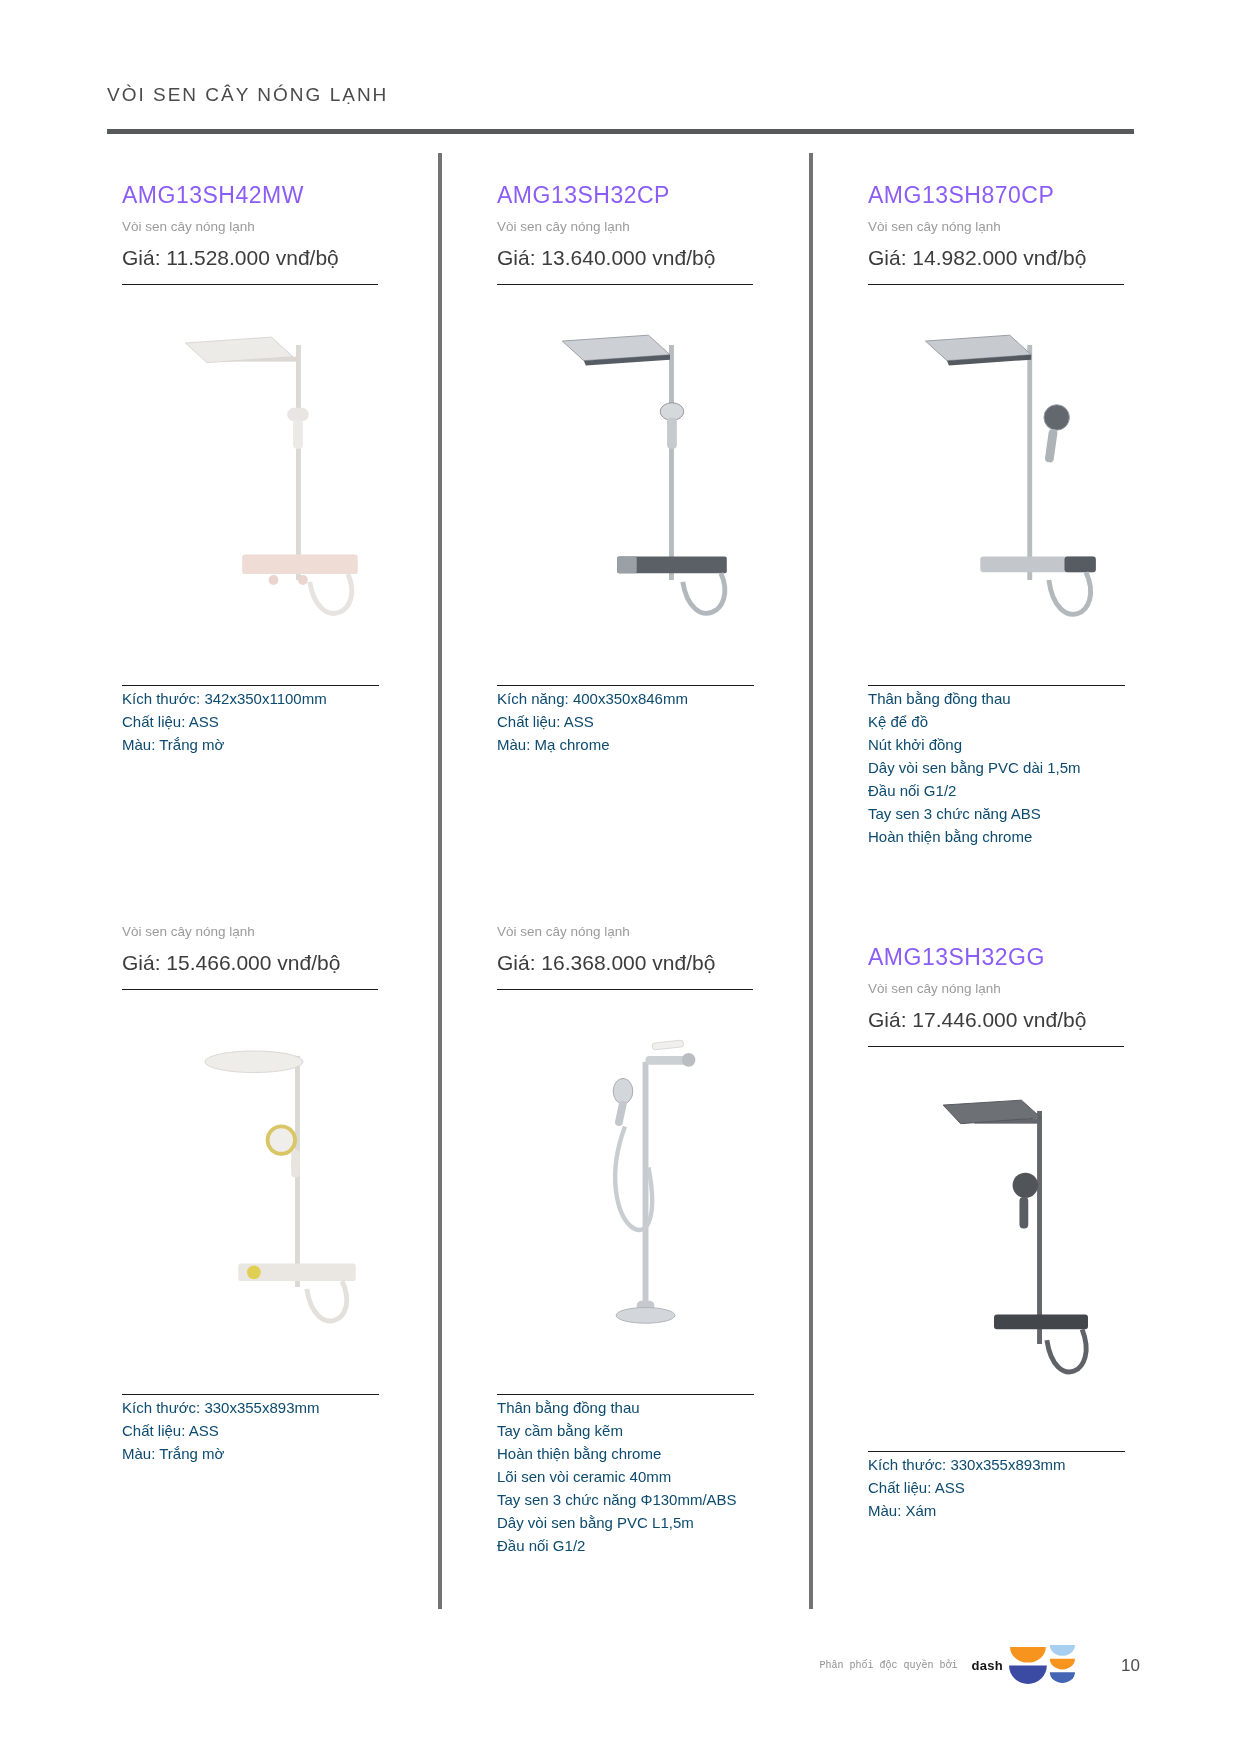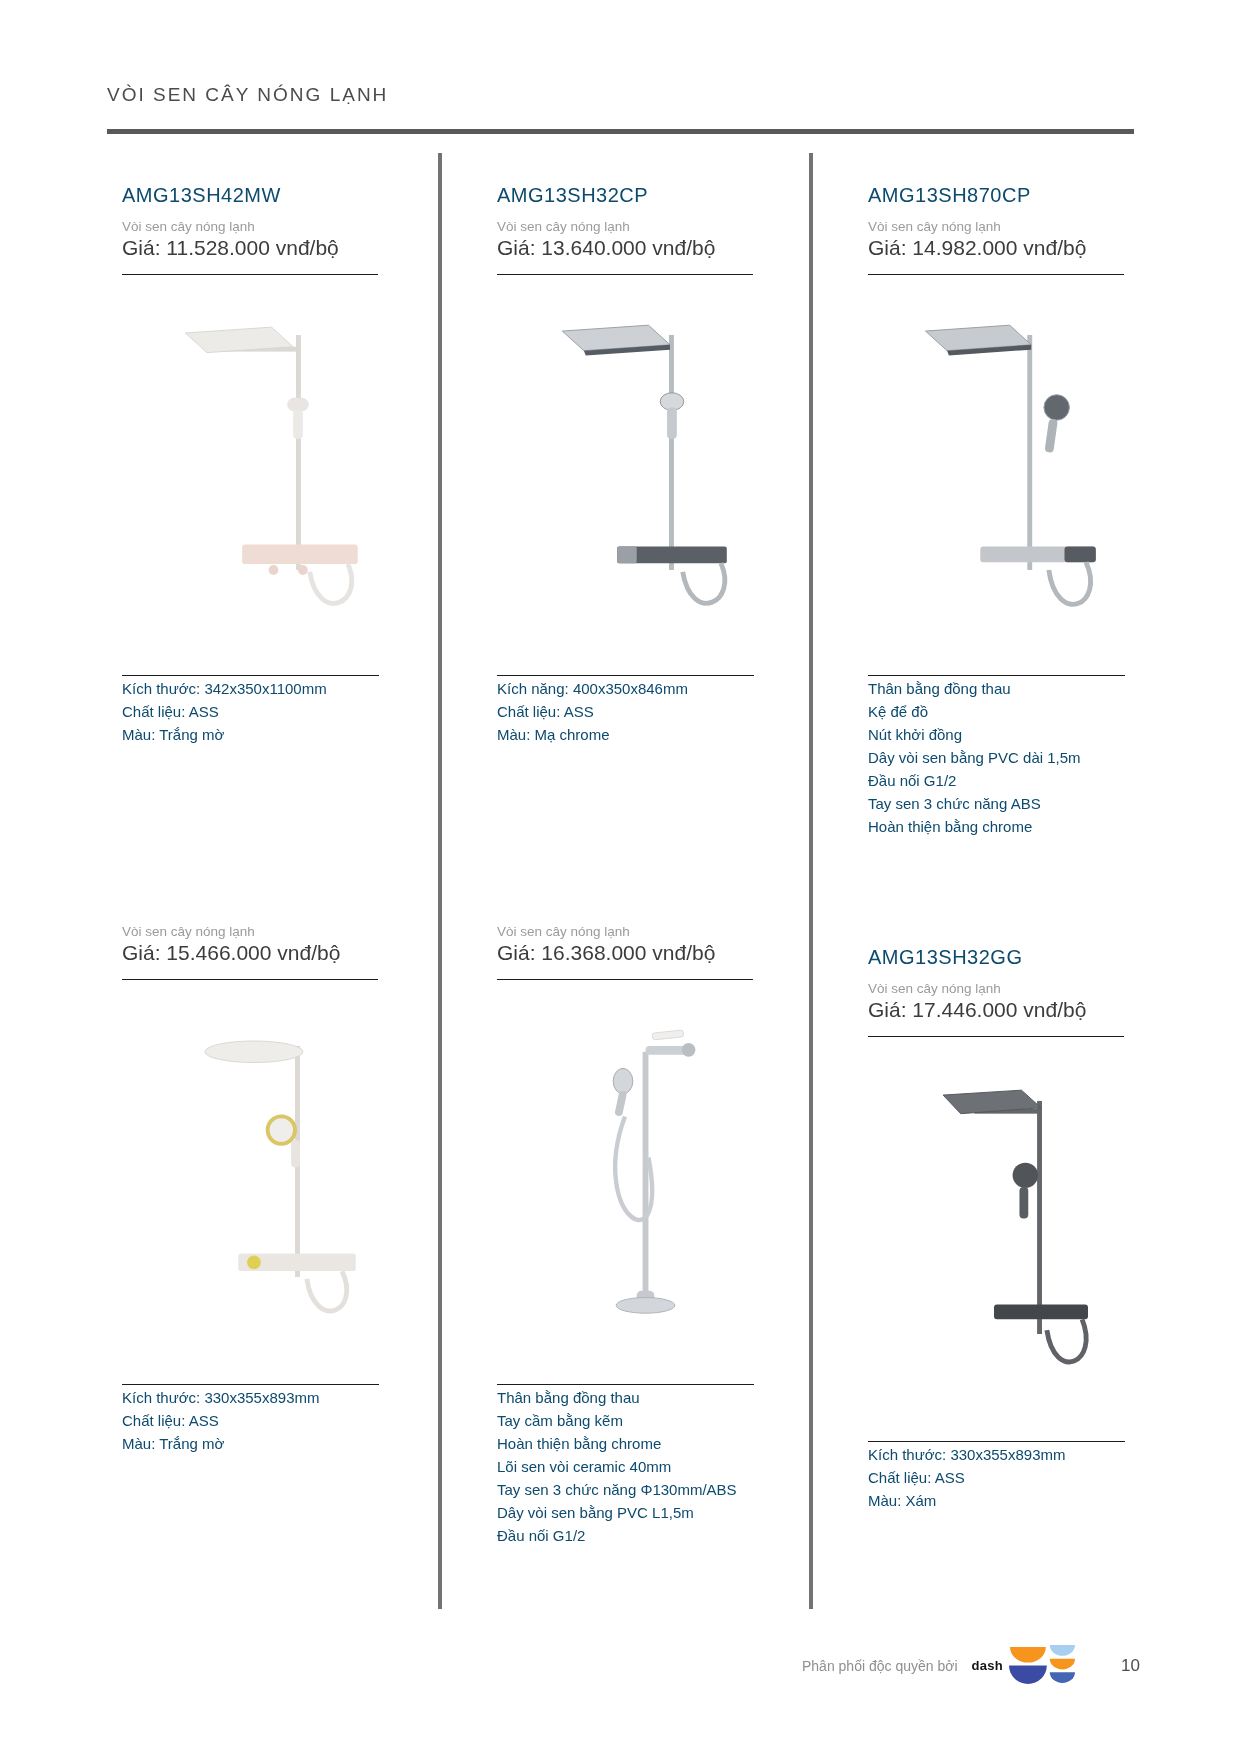--- a/index.html
+++ b/index.html
@@ -15,35 +15,35 @@
   .title-rule {
     position:absolute; left:107px; top:129px; width:1027px; height:5px; background:#58595b;
   }
   .grid {
     position:absolute; left:67px; top:153px; width:1113px;
     display:grid; grid-template-columns:371px 371px 371px; grid-template-rows:762px 694px;
   }
   .card { box-sizing:border-box; padding-left:55px; padding-right:14px; }
   .card.bl { border-left:4px solid #737373; }
   .card h2 {
-    margin:27px 0 0 0; font-size:20px; font-weight:500; color:#0c4a6e;
+    margin:27px 0 0 0; font-size:23px; font-weight:500; color:#8b5cf6;
     letter-spacing:0.5px; line-height:30px;
   }
   .sub { margin-top:9px; font-size:13.5px; color:#9b9b9b; line-height:16px; }
-  .price { font-size:21px; color:#3c3c3c; line-height:26px; }
+  .price { margin-top:10px; font-size:21px; color:#3c3c3c; line-height:26px; }
   .price-rule { margin-top:13px; width:256px; border-bottom:1.5px solid #1c1c1c; }
   .image-wrap { height:400px; display:flex; align-items:center; justify-content:center; }
   .row2 .image-wrap { height:404px; }
   .spec-rule { width:257px; border-bottom:1.5px solid #1c1c1c; }
   .specs { margin-top:1px; font-size:15px; line-height:23px; color:#0c4a6e; }
   .footer {
     position:absolute; top:1644px; left:67px; width:1073px;
     display:flex; align-items:center; justify-content:flex-end;
   }
-  .footer .dist { font-size:14px; color:#8f8f8f; }
+  .footer .dist { font-size:10px; color:#8f8f8f;font-family:Liberation Mono, monospace; }
   .footer .brand { font-size:13px; font-weight:bold; color:#141414; margin-left:14px; letter-spacing:0.3px; }
   .footer .logo { margin-left:6px; display:block; }
   .footer .pagenum { font-size:17px; color:#4c4c4c; margin-left:46px; }
 </style>
 </head>
 <body>
 
 <div class="header-title">VÒI SEN CÂY NÓNG LẠNH</div>
 <div class="title-rule"></div>
 

